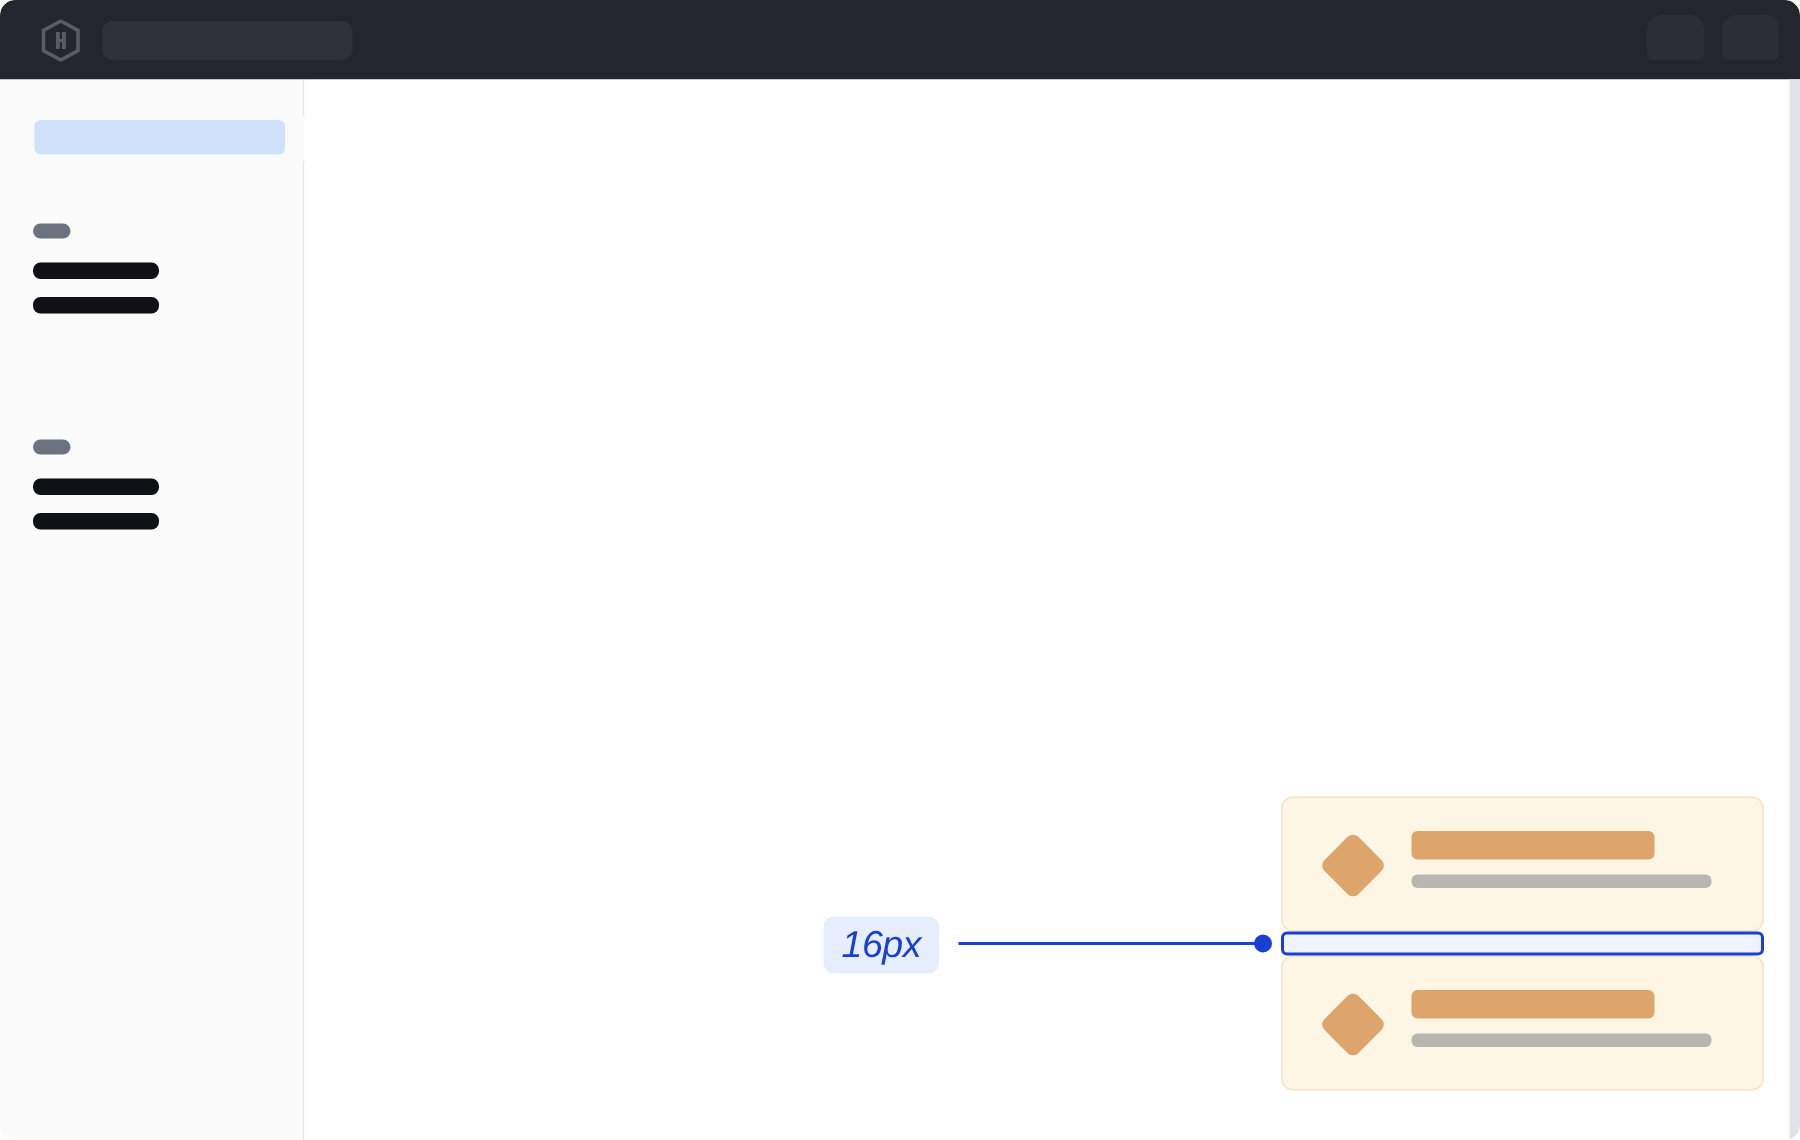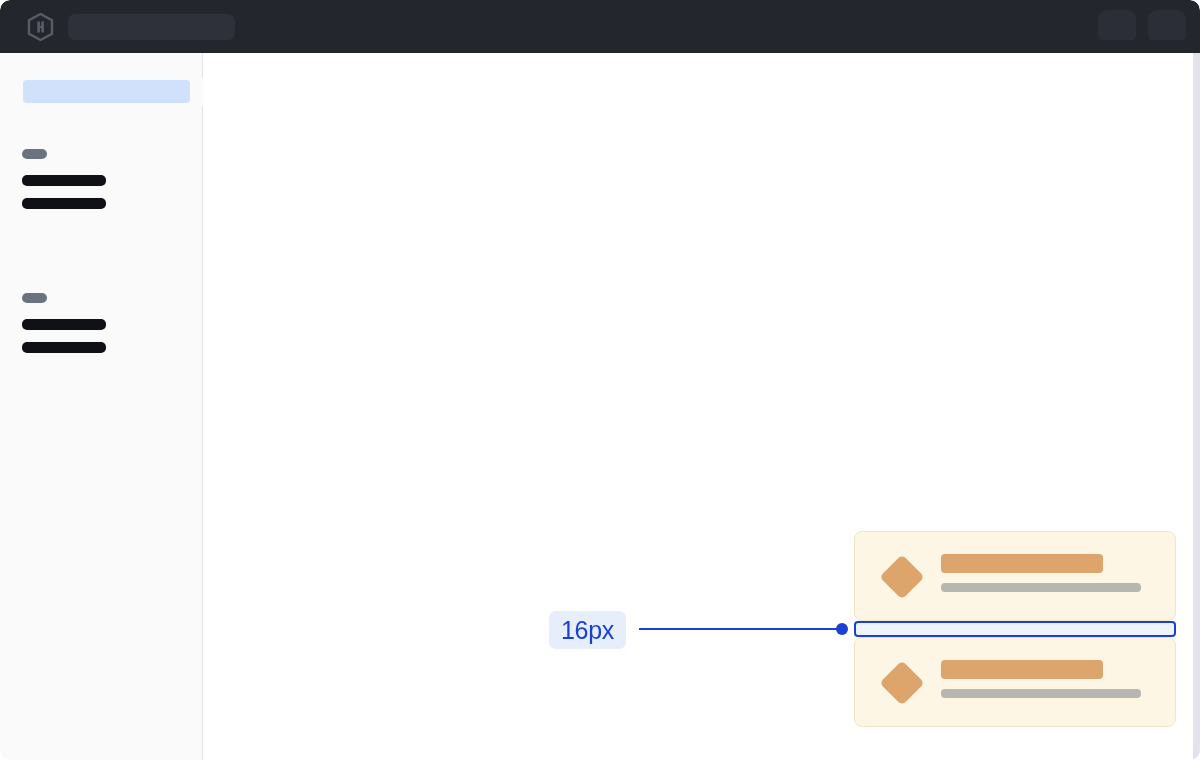--- a/index.html
+++ b/index.html
@@ -14,20 +14,21 @@
     overflow: hidden;
   }
 
   .app-window {
     position: relative;
     width: 1200px;
     height: 760px;
     background: #ffffff;
     border-radius: 10px;
     overflow: hidden;
+    font-style: italic;
   }
 
   
   .topbar {
     position: absolute;
     left: 0;
     top: 0;
     width: 1200px;
     height: 53px;
     background: #24262d;

